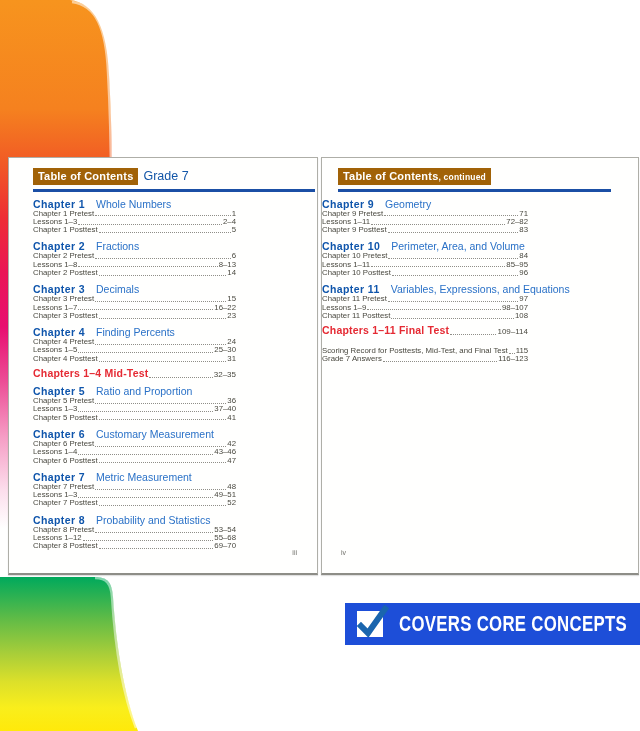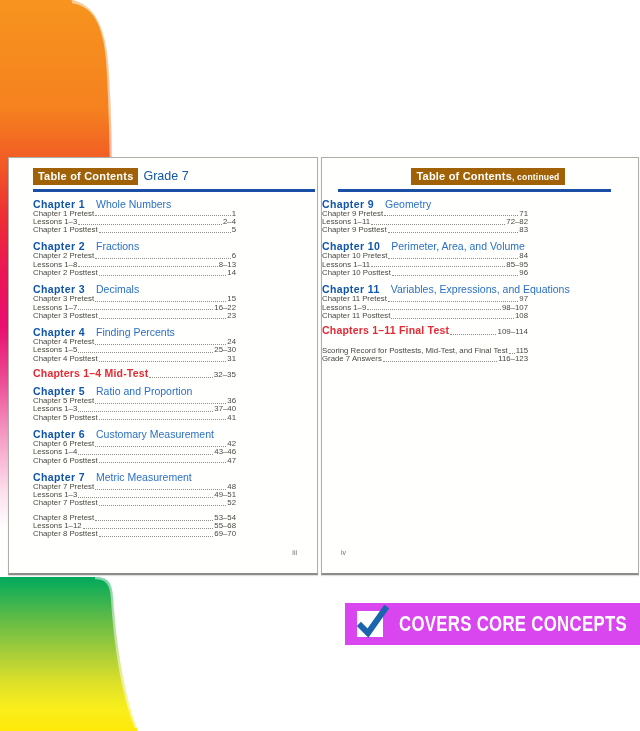--- a/index.html
+++ b/index.html
@@ -14,21 +14,21 @@
 
   .page {
     position:absolute; top:157px; height:418px; background:#fffffe;
     border:1px solid #aeaea8; border-bottom:2px solid #8d8d87;
     box-sizing:border-box; box-shadow:0 1px 1px rgba(0,0,0,0.12);
   }
   .page-left  { left:8px;  width:310px; }
   .page-right { left:321px; width:318px; }
 
   .toc-header { display:flex; align-items:baseline; margin:10px 0 0 24px; }
-  .page-right .toc-header { margin-left:16px;justify-content:center; }
+  .page-right .toc-header { margin-left:16px; }
   .red-box {
     background:#a16207; color:#ffffff; font-weight:bold; font-size:11px;
     letter-spacing:0.2px; padding:2px 5px 3px; white-space:nowrap;
   }
   .red-box .cont-suffix { font-size:8.5px; }
   .grade-label { color:#1356A8; font-size:12.5px; margin-left:5px; white-space:nowrap; }
 
   .rule { height:2.5px; background:#1B4FA5; margin:4px 0 0 24px; }
   .page-left  .rule { width:282px; }
   .page-right .rule { width:273px; margin-left:16px; }
@@ -53,21 +53,21 @@
   .special .row-pages { font-size:8px; color:#49483F; }
 
   .plain-block { margin-top:11px; }
 
   .folio { position:absolute; bottom:17px; font-size:7px; color:#70706a; }
   .page-left  .folio { right:20px; }
   .page-right .folio { left:19px; }
 
   .banner {
     position:absolute; left:345px; top:603px; width:295px; height:42px;
-    background:#d946ef; display:flex; align-items:center;
+    background:#1d4ed8; display:flex; align-items:center;
   }
   .checkbox { width:26px; height:26px; background:#ffffff; margin-left:12px; position:relative; flex:0 0 auto; }
   .checkbox svg { position:absolute; left:-3px; top:-9px; overflow:visible; }
   .banner-text {
     color:#ffffff; font-weight:bold; font-size:21.5px; letter-spacing:0.4px;
     margin-left:16px; white-space:nowrap; transform:scaleX(0.78);
     transform-origin:left center;
   }
 </style>
 </head>
@@ -239,20 +239,21 @@
           <span class="dots"></span>
           <span class="row-pages">49–51</span>
         </div>
         <div class="toc-row">
           <span class="row-label">Chapter 7 Posttest</span>
           <span class="dots"></span>
           <span class="row-pages">52</span>
         </div>
       </div>
       <div class="chapter">
+        <div class="ch-head"><span class="ch-num">Chapter 8</span><span class="ch-title">Probability and Statistics</span></div>
         <div class="toc-row">
           <span class="row-label">Chapter 8 Pretest</span>
           <span class="dots"></span>
           <span class="row-pages">53–54</span>
         </div>
         <div class="toc-row">
           <span class="row-label">Lessons 1–12</span>
           <span class="dots"></span>
           <span class="row-pages">55–68</span>
         </div>

